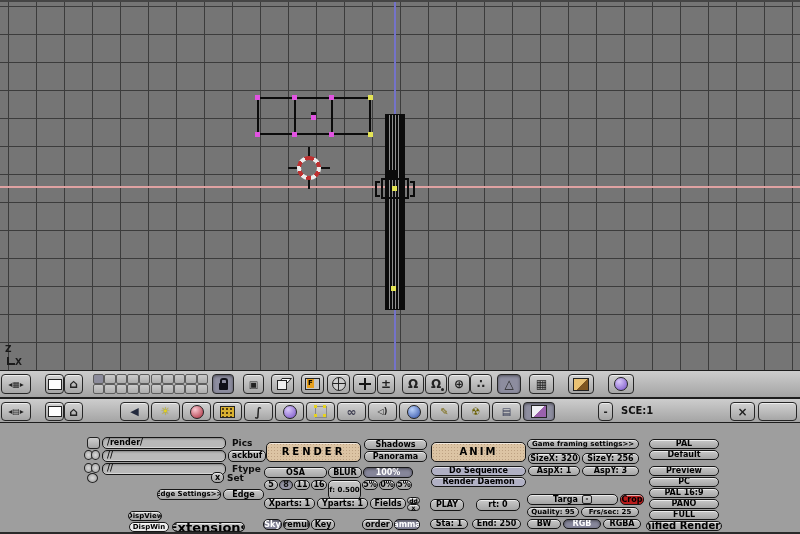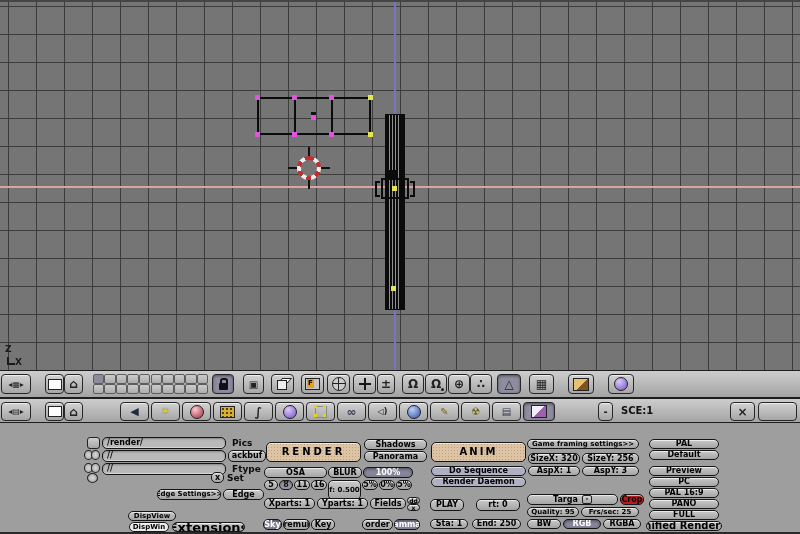--- a/index.html
+++ b/index.html
@@ -283,21 +283,21 @@
     <div class="field" style="left:102px;top:40px;width:124px;height:12px">//</div>
     <span class="lbl" style="left:232px;top:42px">Ftype</span>
 
     <div class="rnd" style="left:87px;top:50px;width:11px;height:10px"></div>
     <div class="btn" style="left:211px;top:49px;width:13px;height:11px">x</div>
     <span class="lbl" style="left:227px;top:51px">Set</span>
 
     <div class="btn" style="left:157px;top:66px;width:64px;height:11px;font-size:7px">Edge Settings&gt;&gt;</div>
     <div class="btn" style="left:223px;top:66px;width:41px;height:11px">Edge</div>
 
-    <div class="btn" style="left:128px;top:88px;width:48px;height:10px;font-size:7px">DispView</div>
+    <div class="btn" style="left:128px;top:88px;width:34px;height:10px;font-size:7px">DispView</div>
     <div class="btn white" style="left:129px;top:99px;width:40px;height:10px;font-size:7px">DispWin</div>
     <div class="btn" style="left:172px;top:99px;width:73px;height:10px;font-size:13px">Extensions</div>
 
     <div class="btn tan" style="left:266px;top:19px;width:95px;height:20px">RENDER</div>
     <div class="btn" style="left:364px;top:16px;width:63px;height:11px">Shadows</div>
     <div class="btn" style="left:364px;top:28px;width:63px;height:11px">Panorama</div>
     <div class="btn" style="left:264px;top:44px;width:63px;height:11px">OSA</div>
     <div class="btn" style="left:328px;top:44px;width:34px;height:11px">BLUR</div>
     <div class="btn pressed" style="left:363px;top:44px;width:50px;height:11px">100%</div>
 

